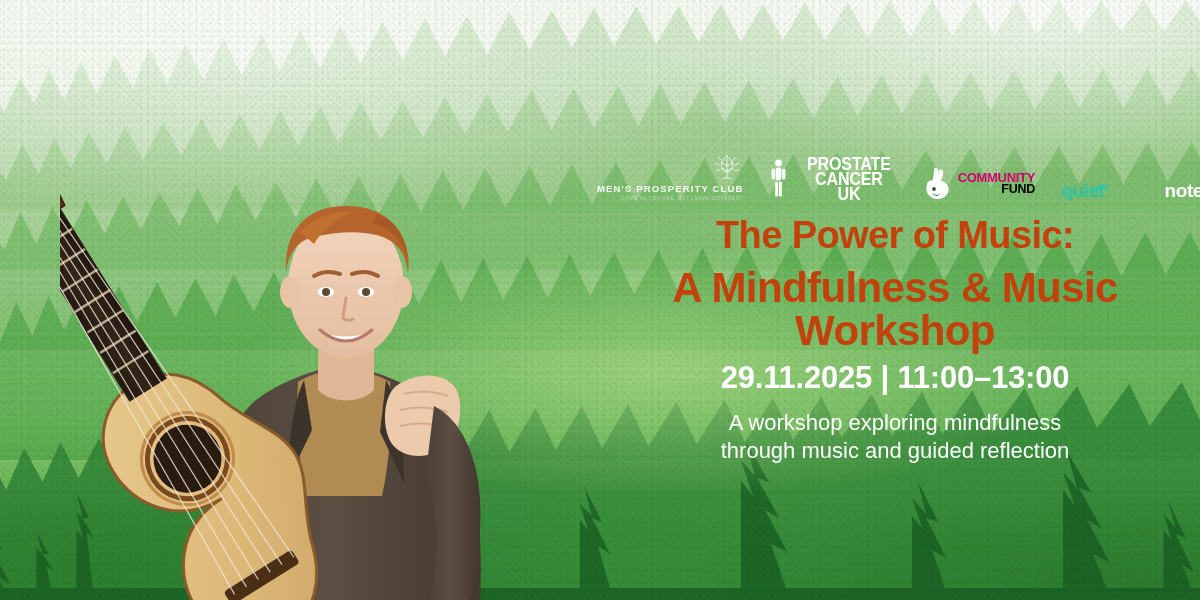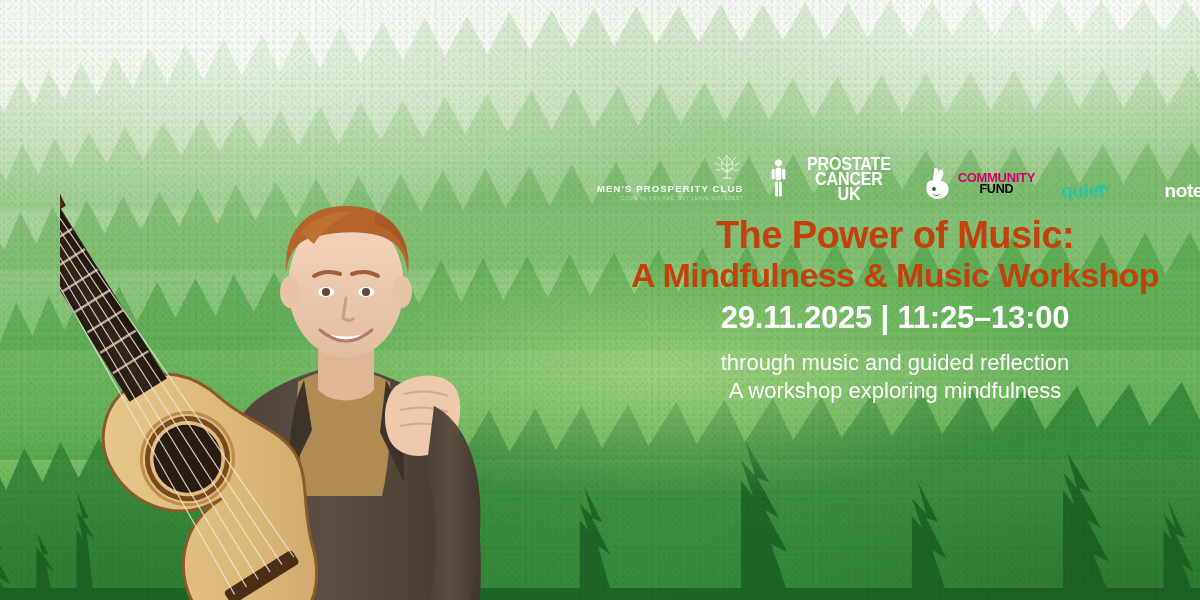--- a/index.html
+++ b/index.html
@@ -99,37 +99,37 @@
     display:flex; flex-direction:column; line-height:.86;
     font-size:17.5px; font-weight:800; letter-spacing:-.2px;
     color:#ffffff;
     font-family:"Liberation Sans Narrow","Liberation Sans",sans-serif;
     transform:scaleX(.92); transform-origin:left center;
   }
 
   
   #logo-cf { align-items:center; gap:4px; }
   #logo-cf .hand { width:30px; height:36px; }
-  #logo-cf .cf-words { display:flex; flex-direction:column; line-height:.92; text-align:center; }
+  #logo-cf .cf-words { display:flex; flex-direction:column; line-height:.92; text-align:right; }
   #logo-cf .cf-community { font-size:13px; font-weight:800; letter-spacing:-.3px; }
   #logo-cf .cf-fund { font-size:12.5px; font-weight:800; letter-spacing:-.2px; }
 
   
   #logo-qn { position:relative; align-items:baseline; gap:12px; }
   #logo-qn .qn-quiet { font-size:19px; font-weight:700; letter-spacing:-.4px; }
   #logo-qn .qn-note  { font-size:19px; font-weight:600; letter-spacing:-.4px; color:#ffffff;padding-left:48px; }
   #logo-qn .qn-arc { position:absolute; left:34px; top:-3px; width:14px; height:8px; }
 
   
   #title {
     font-weight:800; line-height:1.02; letter-spacing:-.6px;
     color:#c2410c; margin-bottom:10px;
   }
   #title .l1 { display:block; font-size:38px; }
-  #title .l2 { display:block; font-size:34px; margin-top:3px; }
+  #title .l2 { display:block; font-size:42px; margin-top:12px; }
 
   #datetime {
     font-size:31px; font-weight:800; letter-spacing:-.2px;
     color:#ffffff; margin-bottom:14px; line-height:1.05;
   }
 
   #desc {
     font-size:22px; font-weight:400; line-height:1.26;
     color:#ffffff; margin-bottom:16px;
   }
@@ -418,24 +418,24 @@
         <span class="qn-quiet" style="color:#2ec4a8">quiet</span>
         <span class="qn-note">note</span>
       </div>
     </div>
 
     <h1 id="title">
       <span class="l1">The Power of Music:</span>
       <span class="l2">A Mindfulness &amp; Music Workshop</span>
     </h1>
 
-    <div id="datetime">29.11.2025 | 11:25–13:00</div>
+    <div id="datetime">29.11.2025 | 11:00–13:00</div>
 
     <div id="desc">
+      <span>A workshop exploring mindfulness</span>
       <span>through music and guided reflection</span>
-      <span>A workshop exploring mindfulness</span>
     </div>
 
     <div id="location">
     </div>
 
   </div>
 </div>
 
 </body></html>

